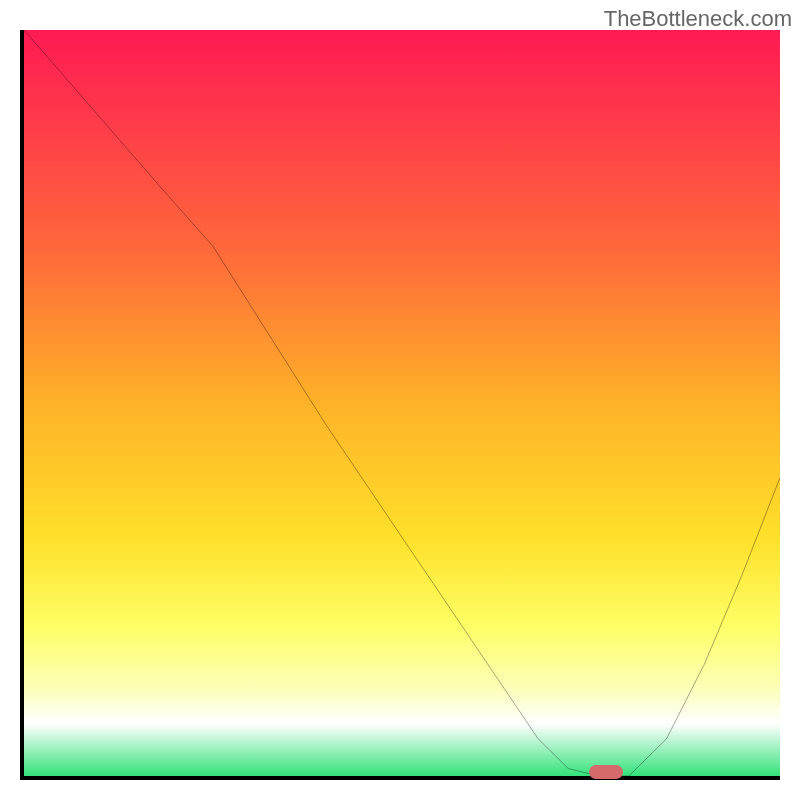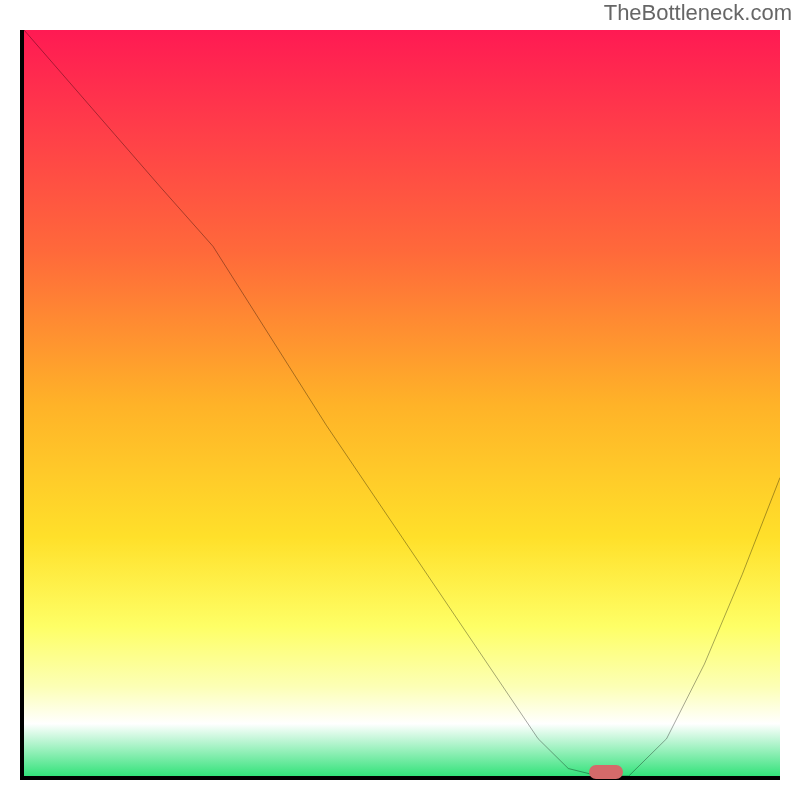--- a/index.html
+++ b/index.html
@@ -10,21 +10,21 @@
     background: #ffffff;
     font-family: Arial, Helvetica, sans-serif;
   }
   .container {
     position: relative;
     width: 800px;
     height: 800px;
   }
   .watermark {
     position: absolute;
-    top: 0;
+    top: 6px;
     right: 8px;
     color: #666666;
     font-size: 22px;
     font-weight: 500;
     z-index: 10;
   }
   .plot-frame {
     position: absolute;
     left: 20px;
     top: 30px;

